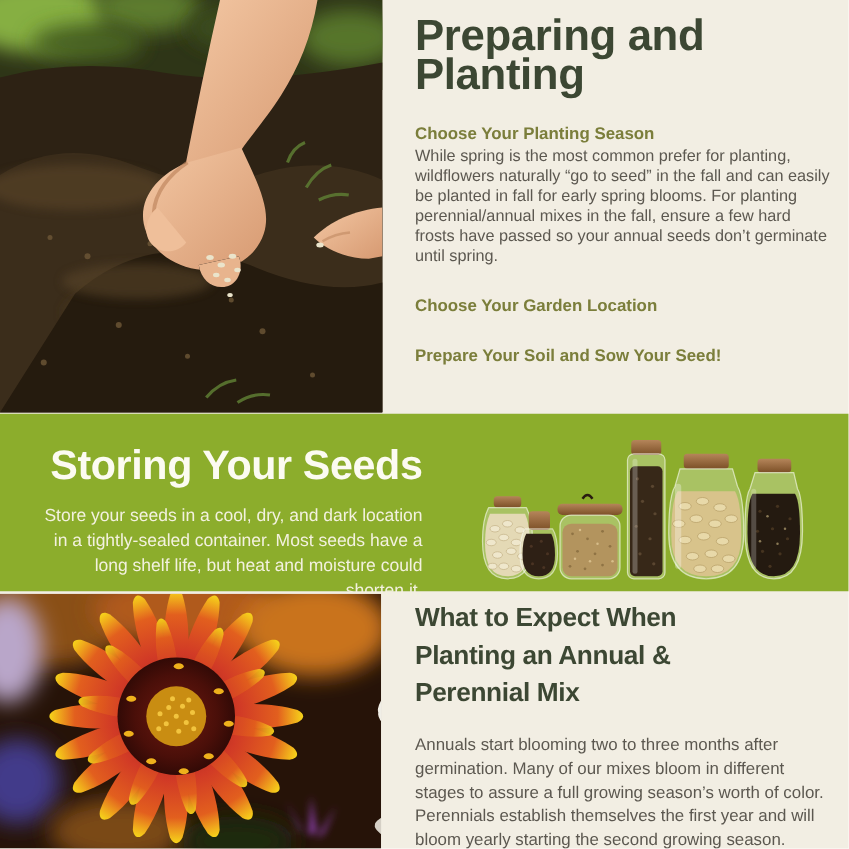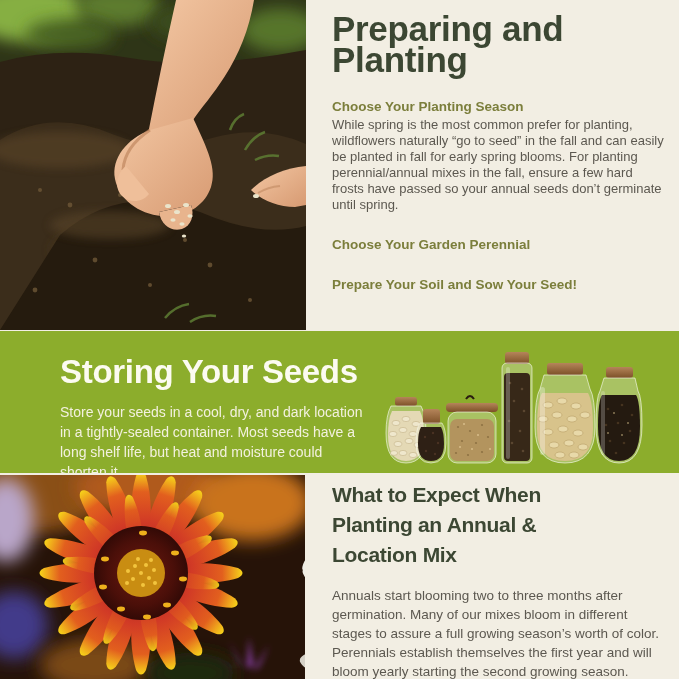--- a/index.html
+++ b/index.html
@@ -17,21 +17,21 @@
   .band { position:absolute; left:0; top:331px; width:679px; height:142px; background:#8CAD2C; }
   .jars { position:absolute; left:378px; top:0; width:270px; height:142px; }
 
   .top-text { position:absolute; left:332px; top:13px; width:334px; }
   .main-title { font-size:35px; line-height:31px; font-weight:700; color:#3C4733; letter-spacing:-0.3px; }
   .main-title span { display:block; }
   .subsection { margin-top:24px; }
   .sub-head { font-size:13.5px; line-height:16px; font-weight:700; color:#7B7E3B; }
   .sub-body { font-size:13px; line-height:16px; color:#5C5850; margin-top:2px; }
 
-  .band-text { position:absolute; left:60px; top:22px; width:310px; }
+  .band-text { position:absolute; left:28px; top:22px; width:310px;text-align:right; }
   .band-title { font-size:33px; line-height:38px; font-weight:700; color:#FCFBF1; letter-spacing:-0.3px; }
   .band-body { margin-top:11px; font-size:14px; line-height:20px; color:#F3F1DF; }
 
   .bottom-text { position:absolute; left:332px; top:480px; width:334px; }
   .expect-title { font-size:21px; line-height:30px; font-weight:700; color:#3C4733; letter-spacing:-0.3px; }
   .expect-title span { display:block; }
   .expect-body { margin-top:16px; font-size:13.5px; line-height:19px; color:#5C5850; }
 </style>
 </head>
 <body>
@@ -111,21 +111,21 @@
 
   <div class="top-text">
     <h1 class="main-title">
       <span>Preparing and Planting</span>
     </h1>
     <div class="subsection">
       <div class="sub-head">Choose Your Planting Season</div>
       <div class="sub-body">While spring is the most common prefer for planting, wildflowers naturally “go to seed” in the fall and can easily be planted in fall for early spring blooms. For planting perennial/annual mixes in the fall, ensure a few hard frosts have passed so your annual seeds don’t germinate until spring.</div>
     </div>
     <div class="subsection">
-      <div class="sub-head">Choose Your Garden Perennial</div>
+      <div class="sub-head">Choose Your Garden Location</div>
     </div>
     <div class="subsection">
       <div class="sub-head">Prepare Your Soil and Sow Your Seed!</div>
     </div>
   </div>
 
   <div class="band">
     <div class="band-text">
       <div class="band-title">Storing Your Seeds</div>
       <div class="band-body">Store your seeds in a cool, dry, and dark location in a tightly-sealed container. Most seeds have a long shelf life, but heat and moisture could shorten it.</div>
@@ -381,18 +381,18 @@
             <circle cx="10" cy="-13" r="2"></circle>
         </g>
       </g>
     </svg>
   </div>
 
   <div class="bottom-text">
     <h2 class="expect-title">
       <span>What to Expect When</span>
       <span>Planting an Annual &amp;</span>
-      <span>Location Mix</span>
+      <span>Perennial Mix</span>
     </h2>
     <div class="expect-body">Annuals start blooming two to three months after germination. Many of our mixes bloom in different stages to assure a full growing season’s worth of color. Perennials establish themselves the first year and will bloom yearly starting the second growing season.</div>
   </div>
 
 </div>
 
 </body></html>

